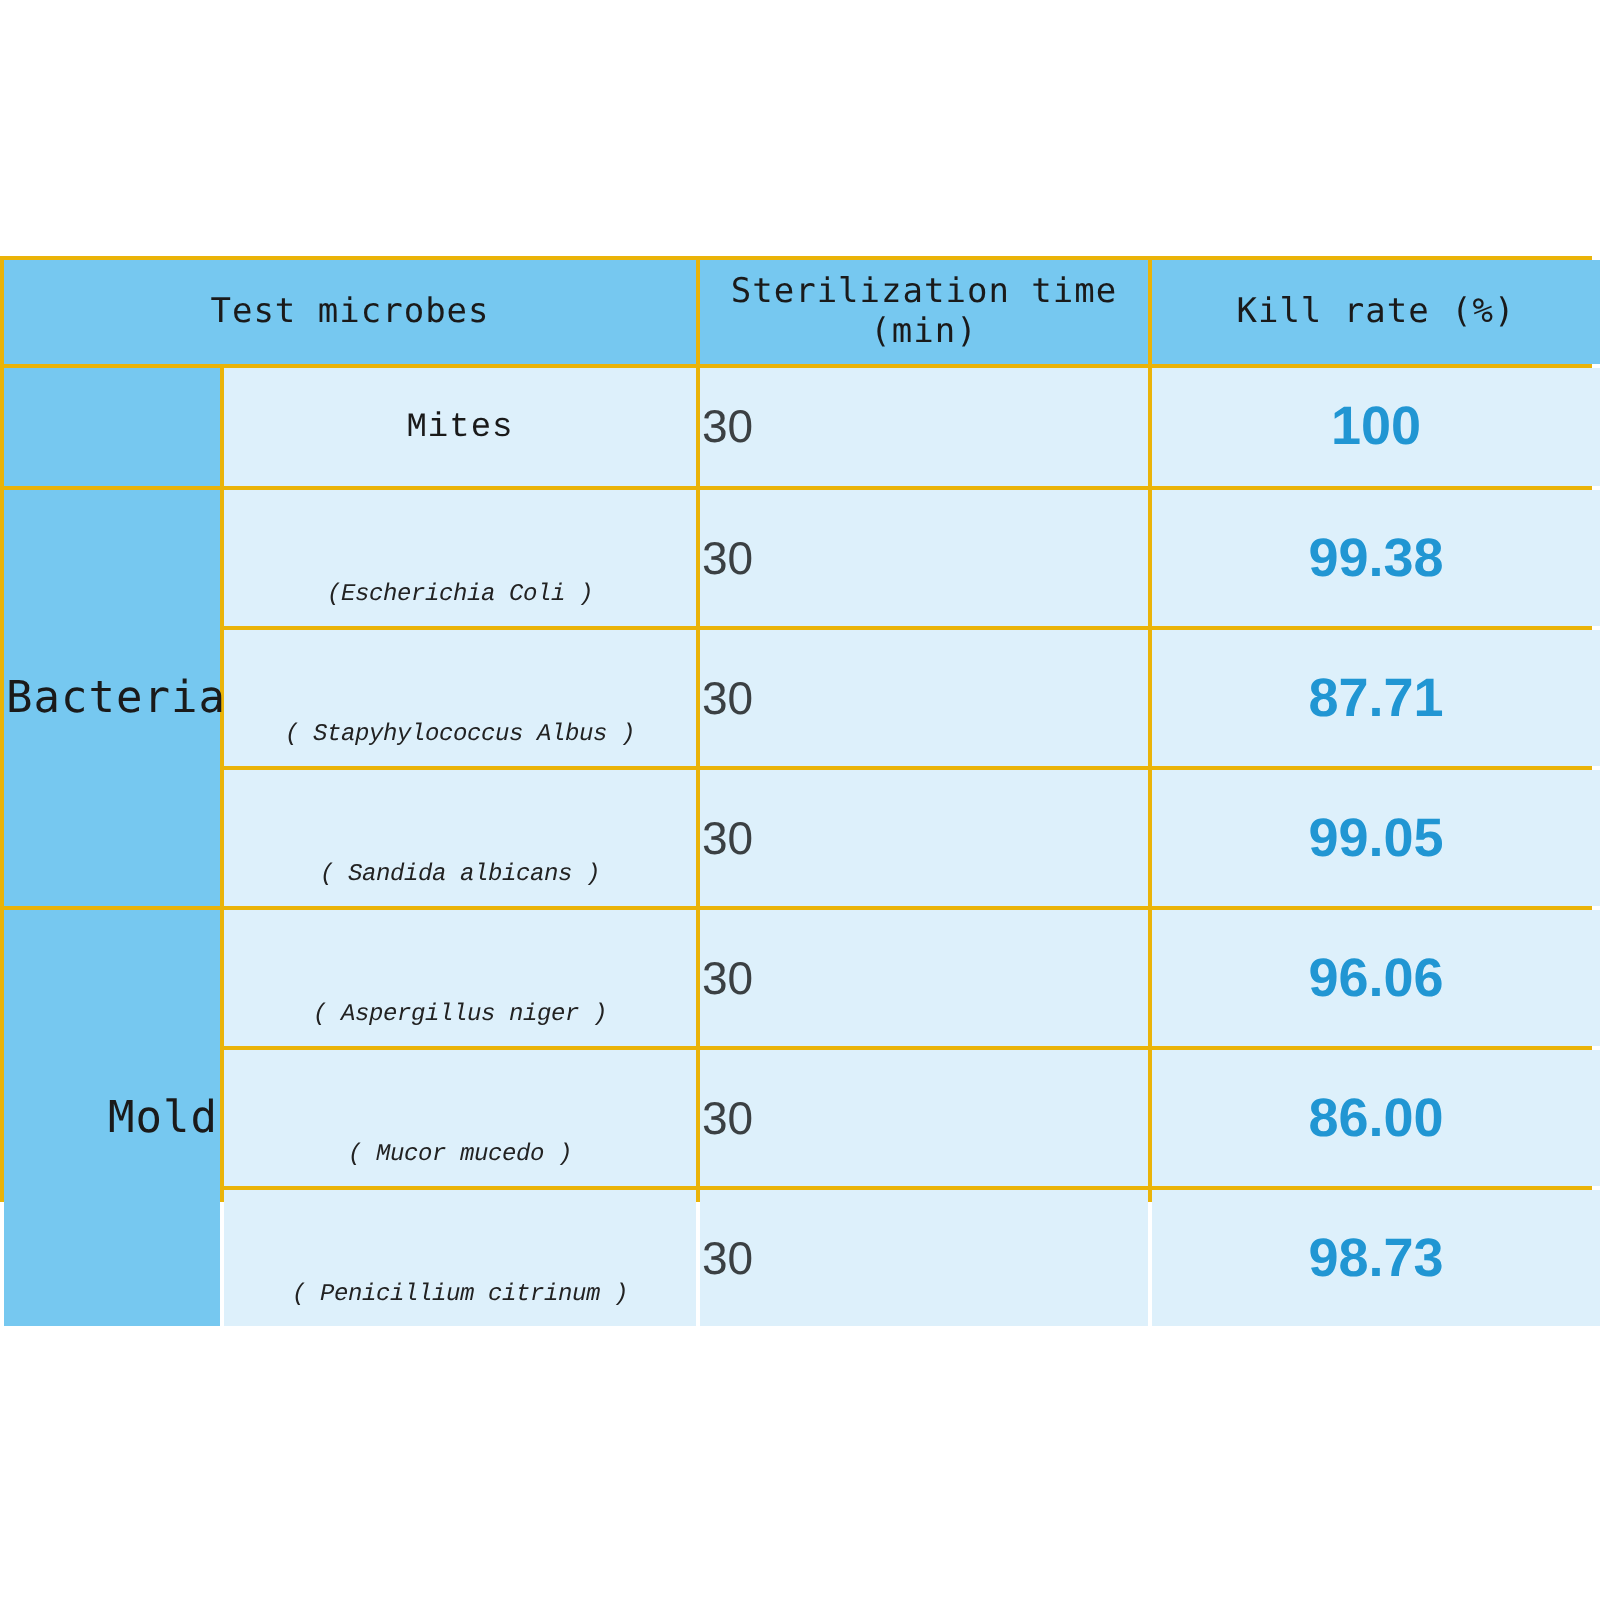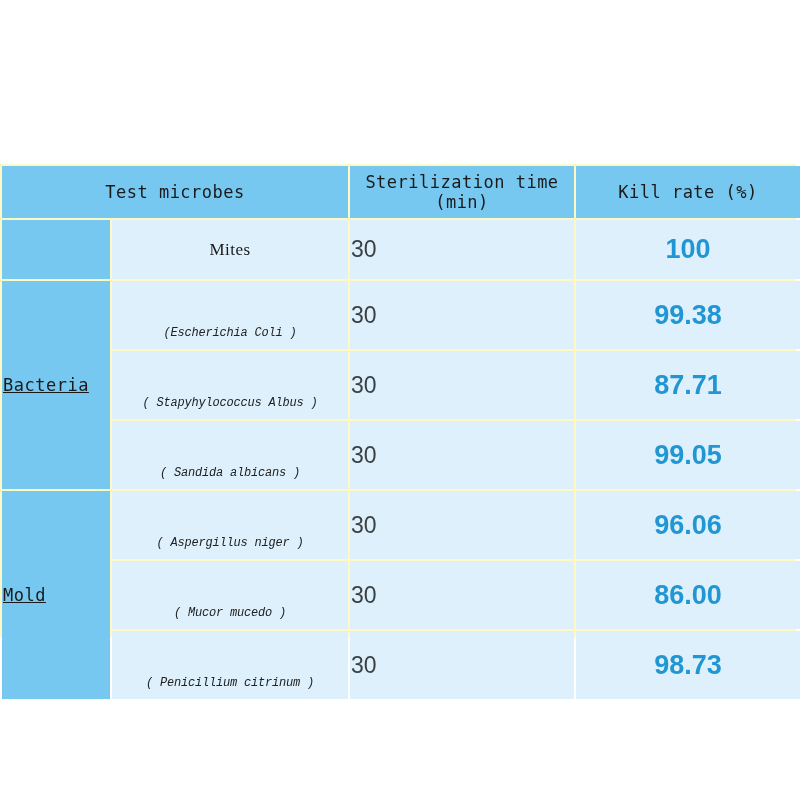--- a/index.html
+++ b/index.html
@@ -19,22 +19,21 @@
     background: #ffffff;
   }
 
   
   #table-wrap {
     position: absolute;
     left: 0px;
     top: 128px;
     width: 796px;
     height: 473px;
-    background: #fef9c3;
-    margin-top: 36px;
+    background: #eab308;
   }
 
   table.spec-table {
     border-collapse: separate;
     border-spacing: 2px;
     width: 796px;
     height: 473px;
     table-layout: fixed;
   }
 
@@ -48,27 +47,26 @@
     font-size: 17px;
     letter-spacing: 0.5px;
     height: 50px;
     font-weight: 400;
   }
 
   
   .group-cell {
     background: #76c8f0;
     color: #1a1a1a;
-    text-align: left;
+    text-align: right;
     vertical-align: middle;
     font-family: "DejaVu Sans Mono", "Liberation Mono", monospace;
-    font-size: 17px;
+    font-size: 22px;
     letter-spacing: 0.5px;
     width: 108px;
-    text-decoration: underline;
   }
 
   .group-cell-blank {
     background: #76c8f0;
     width: 108px;
   }
 
   
   .name-cell {
     background: #ddf0fb;
@@ -80,21 +78,21 @@
     font-style: italic;
     font-size: 12px;
     letter-spacing: -0.2px;
     height: 58px;
   }
 
   .name-cell.plain {
     vertical-align: middle;
     padding-bottom: 0;
     font-style: normal;
-    font-family: Liberation Serif, serif;
+    font-family: Liberation Mono, monospace;
     font-size: 17px;
     letter-spacing: 0.5px;
     color: #1a1a1a;
   }
 
   .time-cell {
     background: #ddf0fb;
     text-align: left;
     vertical-align: middle;
     color: #3b4043;

